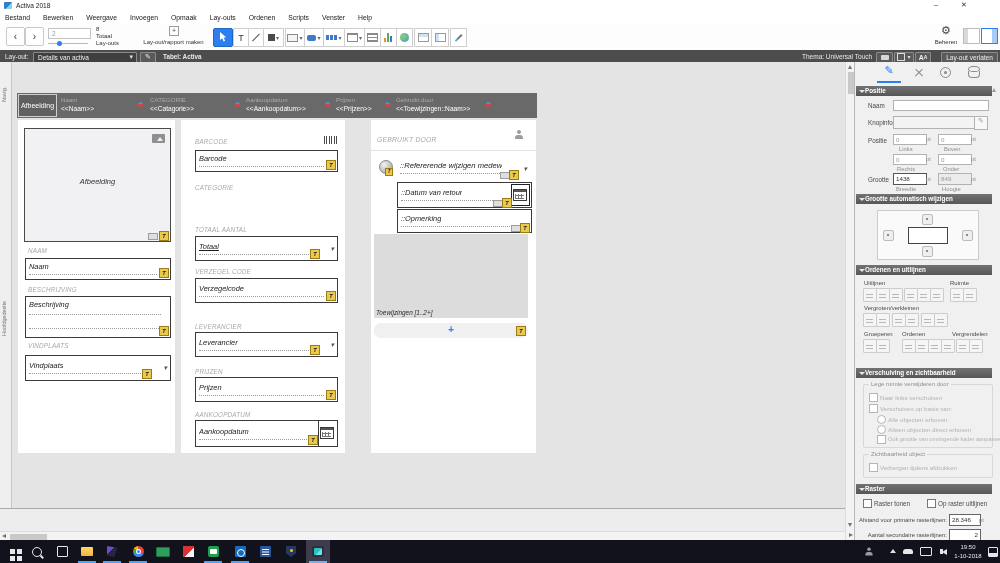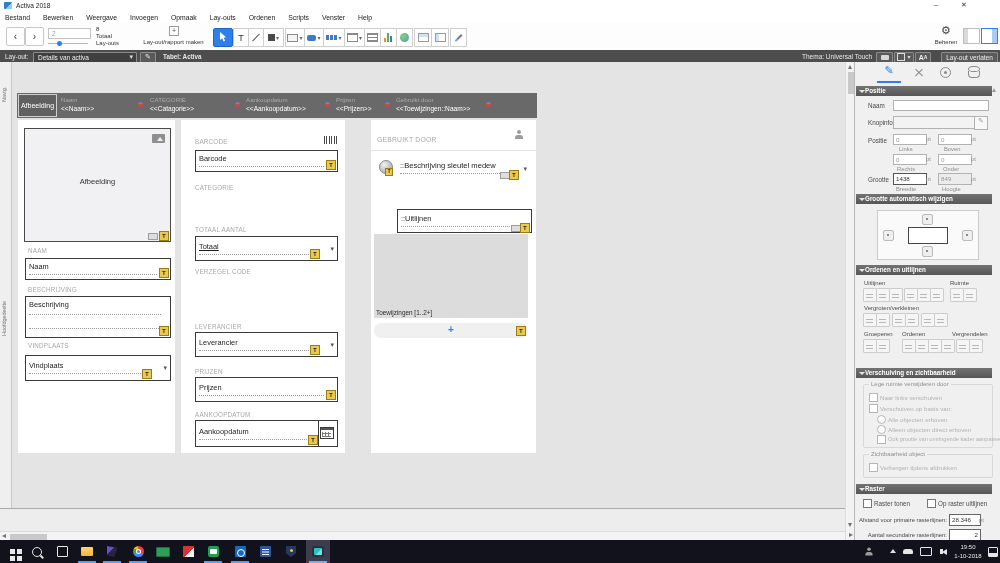--- a/index.html
+++ b/index.html
@@ -13,21 +13,21 @@
   #toolbar{position:absolute;left:0;top:23px;width:1000px;height:27px;background:#fdfdfd;border-bottom:1px solid #e3e3e3;}
   .tbtn{position:absolute;height:17px;border:1px solid #c9c9c9;background:#fff;border-radius:2px;display:flex;align-items:center;justify-content:center;}
   .tool{position:absolute;top:5px;height:17px;border:1px solid #cfcfcf;background:#fff;display:flex;align-items:center;justify-content:center;gap:1px;}
   .tiny{font-size:6px;color:#444;}
   .caret{font-size:6px;color:#666;line-height:1;}
   
   #layoutbar{position:absolute;left:0;top:50px;width:1000px;height:12px;background:#4d4d4d;color:#e8e8e8;font-size:6.5px;}
   .lb-btn{position:absolute;top:1.5px;height:9px;border:1px solid #8b8b8b;background:#5a5a5a;border-radius:1px;display:flex;align-items:center;justify-content:center;color:#eee;}
   
   #canvas{position:absolute;left:0;top:62px;width:854px;height:478px;background:#e4e4e4;overflow:hidden;}
-  .card{position:absolute;background:#fff;}
+  .card{position:absolute;background:#fff;font-style:italic;}
   .lbl{position:absolute;font-size:6.3px;color:#a8a8a8;letter-spacing:.2px;}
   .fld{position:absolute;background:#fff;border:1px solid #3a3a3a;}
   .fld .txt{position:absolute;left:3px;top:3px;font-size:7.4px;color:#1c1c1c;white-space:nowrap;overflow:hidden;}
   .base{position:absolute;left:3px;bottom:4px;border-bottom:1px dotted #9a9a9a;}
   .bt{position:absolute;width:8px;height:8px;background:#eac94c;border:1px solid #9b7c17;font-size:5.5px;font-weight:bold;color:#1a1a1a;text-align:center;line-height:8px;z-index:3;}
   .bg-badge{position:absolute;width:8px;height:5px;background:#dedede;border:1px solid #9d9d9d;z-index:3;}
   .cal{position:absolute;width:12px;height:10px;border:1px solid #3a3a3a;background:
        repeating-linear-gradient(90deg,#777 0 1px,transparent 1px 3px) 1px 4px/9px 5px no-repeat,
        repeating-linear-gradient(0deg,#777 0 1px,transparent 1px 3px) 1px 4px/9px 5px no-repeat,
        linear-gradient(#555 0 2px,transparent 2px) #fff;}
@@ -251,20 +251,25 @@
       </div>
       <span class="lbl" style="left:14px;top:64px;">CATEGORIE</span>
       <span class="lbl" style="left:14px;top:106px;">TOTAAL AANTAL</span>
       <div class="fld" style="left:14px;top:116px;width:141px;height:23px;">
         <span class="txt" style="top:5px;text-decoration:underline;">Totaal</span>
         <span class="base" style="width:116px;bottom:5px;"></span>
         <span class="ddc">▾</span>
         <span class="bt" style="right:17px;bottom:1px;">T</span>
       </div>
       <span class="lbl" style="left:14px;top:148px;">VERZEGEL CODE</span>
+      <div class="fld" style="left:14px;top:158px;width:141px;height:23px;">
+        <span class="txt" style="top:5px;">Verzegelcode</span>
+        <span class="base" style="width:125px;bottom:5px;"></span>
+        <span class="bt" style="right:1px;bottom:1px;">T</span>
+      </div>
       <span class="lbl" style="left:14px;top:203px;">LEVERANCIER</span>
       <div class="fld" style="left:14px;top:212px;width:141px;height:23px;">
         <span class="txt" style="top:5px;">Leverancier</span>
         <span class="base" style="width:116px;bottom:5px;"></span>
         <span class="ddc">▾</span>
         <span class="bt" style="right:17px;bottom:1px;">T</span>
       </div>
       <span class="lbl" style="left:14px;top:248px;">PRIJZEN</span>
       <div class="fld" style="left:14px;top:257px;width:141px;height:23px;">
         <span class="txt" style="top:5px;">Prijzen</span>
@@ -281,28 +286,36 @@
       </div>
     </div>
 
     <div class="card" style="left:371px;top:58px;width:165px;height:333px;">
       <span class="lbl" style="left:6px;top:16px;font-size:6.8px;">GEBRUIKT DOOR</span>
       <span class="person" style="position:absolute;right:12px;top:10px;"></span>
       <b style="position:absolute;left:0;top:30px;width:165px;height:1px;background:#e2e2e2;"></b>
       <b style="position:absolute;left:8px;top:40px;width:12px;height:12px;border-radius:50%;background:radial-gradient(circle at 35% 30%,#f2f2f2,#9a9a9a);border:1px solid #8a8a8a;"></b>
       <span class="bt" style="left:14px;top:48px;width:6px;height:6px;line-height:6px;font-size:4.5px;">T</span>
       <div class="fld" style="left:26px;top:38px;width:133px;height:21px;border-color:#777;border-width:0;background:transparent;">
-        <span class="txt" style="font-size:7.6px;">::Beschrijving sleutel medew</span>
+        <span class="txt" style="font-size:7.6px;">::Refererende wijzigen medew</span>
         <span class="base" style="width:112px;bottom:5px;"></span>
         <span class="ddc">▾</span>
         <span class="bg-badge" style="right:20px;bottom:0;"></span>
         <span class="bt" style="right:11px;bottom:-1px;">T</span>
       </div>
+      <div class="fld" style="left:26px;top:62px;width:133px;height:24px;">
+        <span class="txt" style="top:5px;">::Datum van retour</span>
+        <span class="base" style="width:100px;bottom:6px;"></span>
+        <b style="position:absolute;right:1px;top:1px;width:17px;height:20px;border:1.5px solid #222;background:#fff;"></b>
+        <b class="cal" style="right:4px;top:6px;"></b>
+        <span class="bg-badge" style="right:28px;bottom:0;"></span>
+        <span class="bt" style="right:19px;bottom:-1px;">T</span>
+      </div>
       <div class="fld" style="left:26px;top:89px;width:133px;height:22px;">
-        <span class="txt" style="top:4px;">::Uitlijnen</span>
+        <span class="txt" style="top:4px;">::Opmerking</span>
         <span class="base" style="width:117px;bottom:5px;"></span>
         <span class="bg-badge" style="right:10px;bottom:0;"></span>
         <span class="bt" style="right:1px;bottom:-1px;">T</span>
       </div>
       <div class="abs" style="left:3px;top:114px;width:154px;height:84px;background:#dcdcdc;">
         <span style="position:absolute;left:2px;bottom:2px;font-size:6.4px;color:#2a2a2a;">Toewijzingen [1..2+]</span>
       </div>
       <div class="abs" style="left:3px;top:203px;width:154px;height:15px;background:#f0f0f0;border-radius:7px;">
         <span style="position:absolute;left:0;right:0;top:1px;text-align:center;color:#2d7ff0;font-size:10px;font-weight:bold;">+</span>
         <span class="bt" style="right:2px;top:3px;">T</span>

